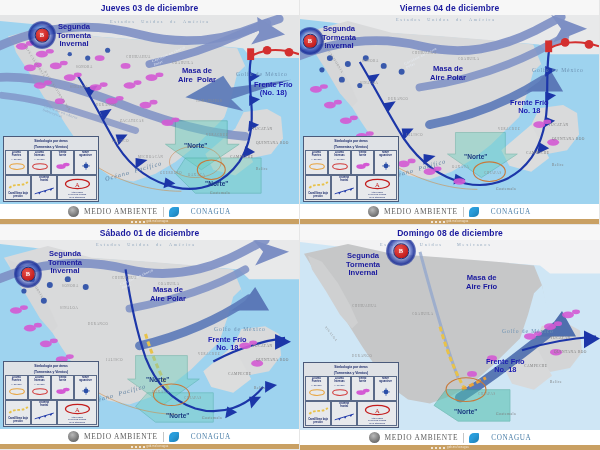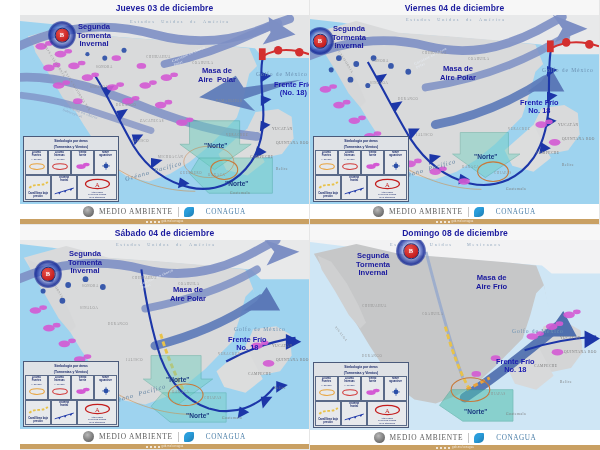--- a/index.html
+++ b/index.html
@@ -7,21 +7,20 @@
     width: 600px; height: 450px;
     font-family: "Liberation Sans", sans-serif;
     background: #f2f2f2; overflow: hidden;
   }
   .grid {
     width: 600px; height: 450px;
     display: grid;
     grid-template-columns: 1fr 1fr;
     grid-template-rows: 1fr 1fr;
     background: #ffffff;
-    padding-left: 20px;
   }
   .panel {
     position: relative;
     overflow: hidden;
     background: #fbfbfb;
     border-right: 1px solid #e6e6e6;
     border-bottom: 1px solid #e6e6e6;
   }
   
   .title-bar {
@@ -619,21 +618,21 @@
         <span class="fs-dot"></span>
         <span class="fs-dot"></span>
         <span class="fs-dot"></span>
         <span class="fs-url">gob.mx/conagua</span>
       </div>
     </div>
   </div>
 
   <div class="panel">
     <div class="title-bar">
-      <span class="ttl">Sábado 04 de diciembre</span>
+      <span class="ttl">Sábado 01 de diciembre</span>
     </div>
     <div class="map">
       <svg viewBox="0 0 300 193" preserveAspectRatio="none">
         <path d="M0,0 L300,0 L300,40 L250,40 L240,30 L190,26 L140,22 L86,18 L34,8 L0,4 Z" fill="#e8e9ea"></path>
         <path d="M4,18 L48,6 L92,18 L146,22 L196,26 L234,30 L242,50 L246,72 L236,90 L222,102 L208,116 L192,132 L172,148 L152,160 L130,168 L108,164 L92,152 L78,134 L62,110 L46,84 L32,60 L16,38 Z" fill="#d9dadb"></path>
         <path d="M8,20 L22,26 L38,48 L50,70 L58,88 L52,94 L40,80 L26,56 L12,34 Z" fill="#d6d7d8"></path>
         <path d="M236,92 L266,88 L280,96 L282,118 L270,134 L250,138 L238,126 L234,108 Z" fill="#d9dadb"></path>
         <path d="M234,108 L252,142 L234,156 L212,150 L204,134 Z" fill="#dcdddd"></path>
         <path d="M242,50 L248,76 L240,96 L232,112 L220,104 L228,80 L234,58 Z" fill="#9ed3ef"></path>
 

